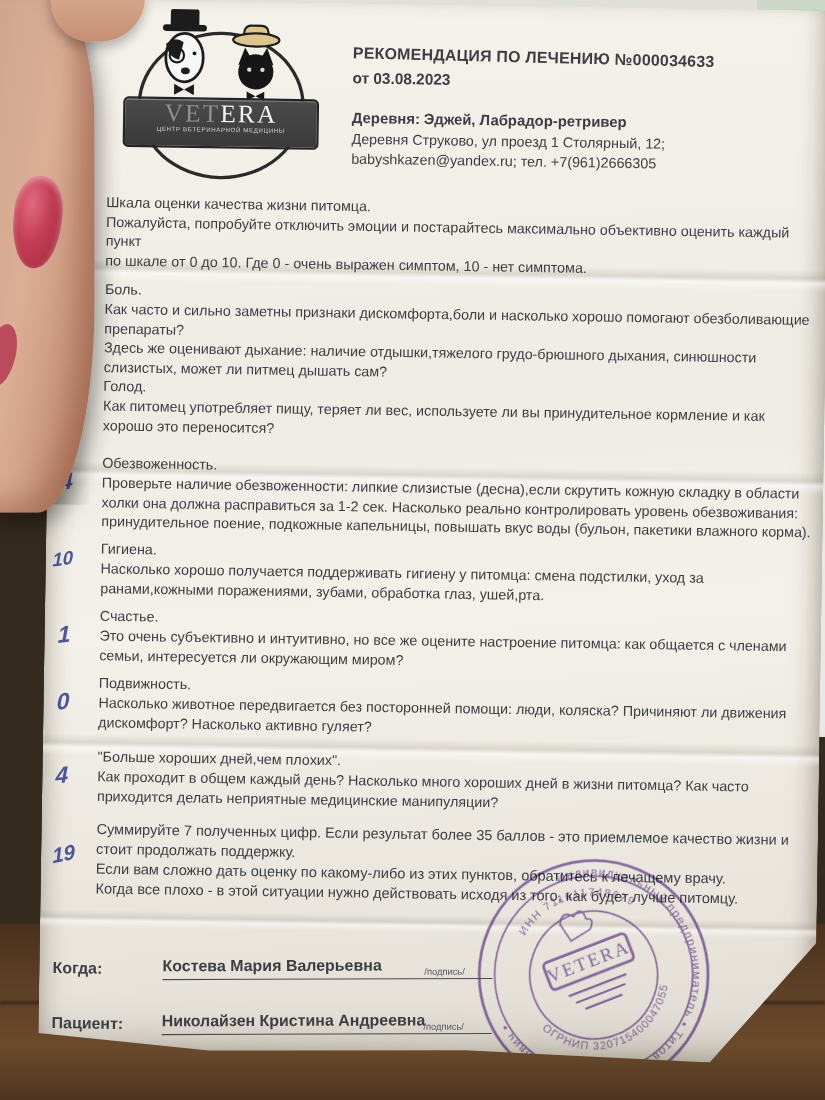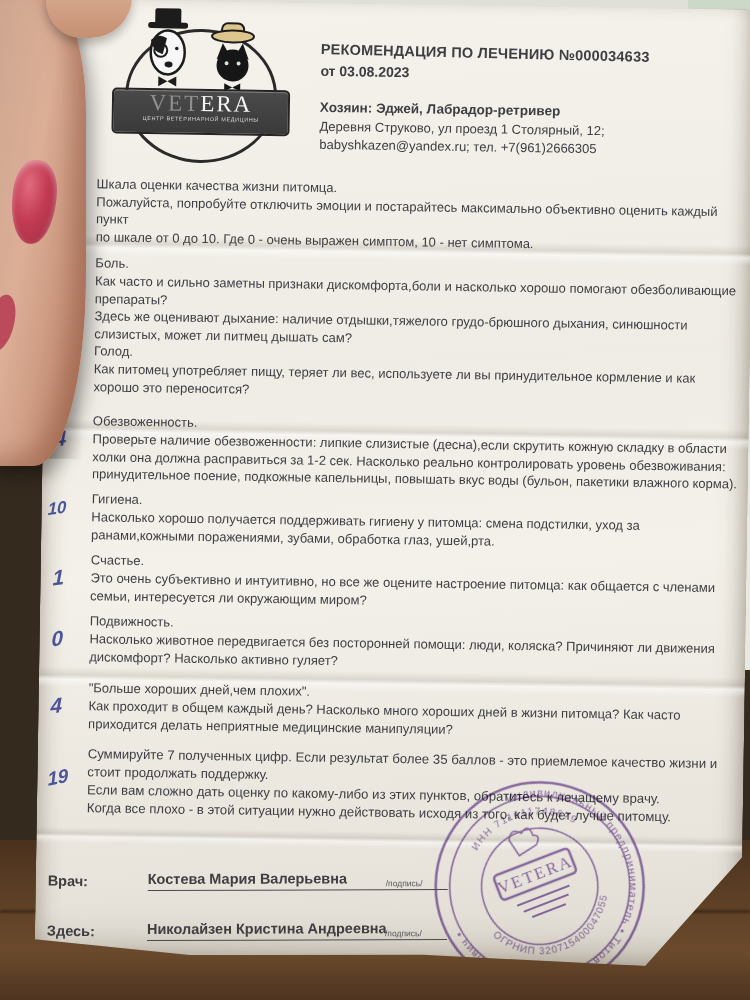--- a/index.html
+++ b/index.html
@@ -163,21 +163,21 @@
       </svg>
       <div class="sign">
         <div class="name"><span class="p1">VET</span><span class="p2">ERA</span></div>
         <div class="sub">ЦЕНТР ВЕТЕРИНАРНОЙ МЕДИЦИНЫ</div>
       </div>
     </div>
 
     <div class="doc-title">РЕКОМЕНДАЦИЯ ПО ЛЕЧЕНИЮ №000034633</div>
     <div class="doc-date">от 03.08.2023</div>
     <div class="patient">
-      <div><span class="pl">Хозяин:</span>
+      <div><span class="pl">Деревня:</span>
         <span class="pl">Эджей, Лабрадор-ретривер</span></div>
       <div>Деревня Струково, ул проезд 1 Столярный, 12;</div>
       <div>babyshkazen@yandex.ru; тел. +7(961)2666305</div>
     </div>
 
     <div class="intro txtblock">Шкала оценки качества жизни питомца.
 Пожалуйста, попробуйте отключить эмоции и постарайтесь максимально объективно оценить каждый
 пункт
 по шкале от 0 до 10. Где 0 - очень выражен симптом, 10 - нет симптома.</div>
 
@@ -261,26 +261,26 @@
         <path d="M100 58 q6 -12 14 -2 q10 -8 10 6 q8 2 0 10 l-20 4 Z" fill="none" stroke="#7a55a5" stroke-width="1.5"></path>
         <rect x="72" y="86" width="80" height="26" rx="4" fill="none" stroke="#7a55a5" stroke-width="2.5"></rect>
         <text x="112" y="105" text-anchor="middle" font-family="Liberation Serif, serif" font-size="17" letter-spacing="2" fill="#7a55a5"><tspan>VET</tspan><tspan>ERA</tspan></text>
         <line x1="84" y1="122" x2="140" y2="122" stroke="#7a55a5" stroke-width="2"></line>
         <line x1="88" y1="130" x2="136" y2="130" stroke="#7a55a5" stroke-width="2"></line>
         <line x1="94" y1="138" x2="130" y2="138" stroke="#7a55a5" stroke-width="2"></line>
       </g>
     </svg>
 
     <div class="sig-row sig-doctor">
-      <span class="slabel">Врач:</span>
+      <span class="slabel">Когда:</span>
       <span class="sname">Костева Мария Валерьевна</span>
       <span class="snote">/подпись/</span>
     </div>
     <div class="sig-row sig-owner">
-      <span class="slabel">Здесь:</span>
+      <span class="slabel">Пациент:</span>
       <span class="sname">Николайзен Кристина Андреевна</span>
       <span class="snote">/подпись/</span>
     </div>
   </div>
 
   <div class="hand">
     <div class="nail"></div>
     <div class="nail2"></div>
   </div>
   <div class="fingertip"></div>

